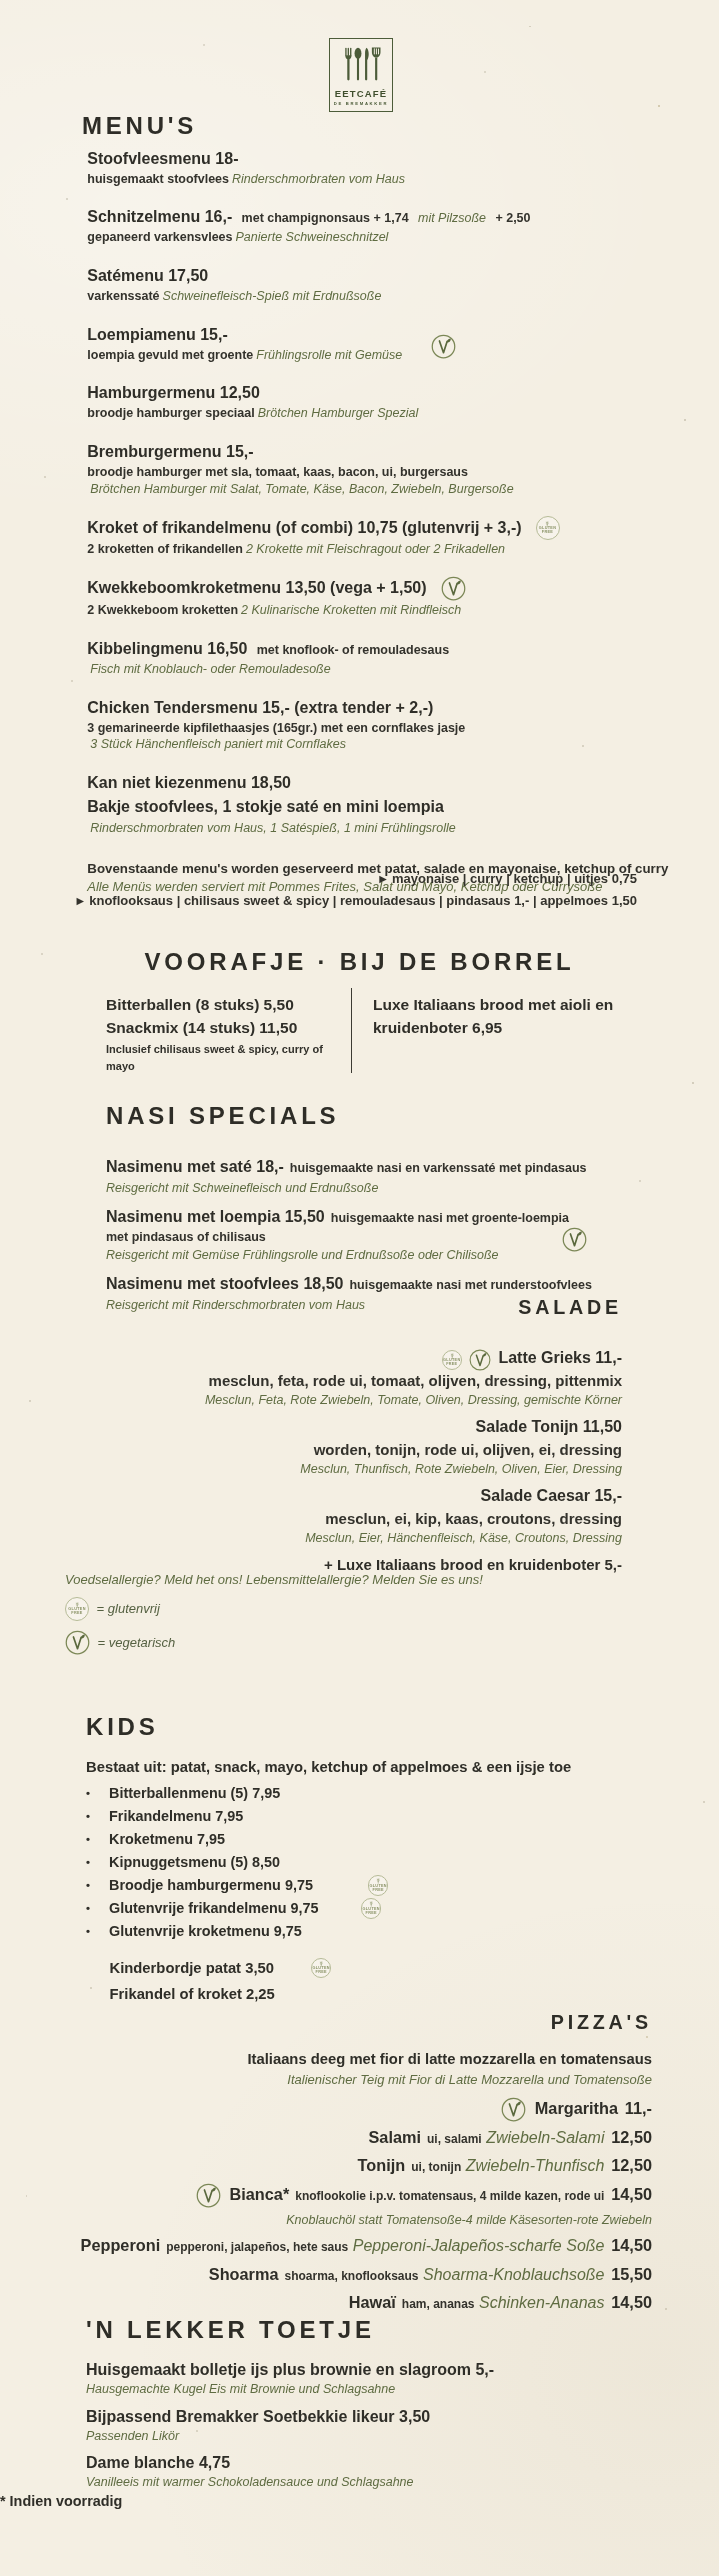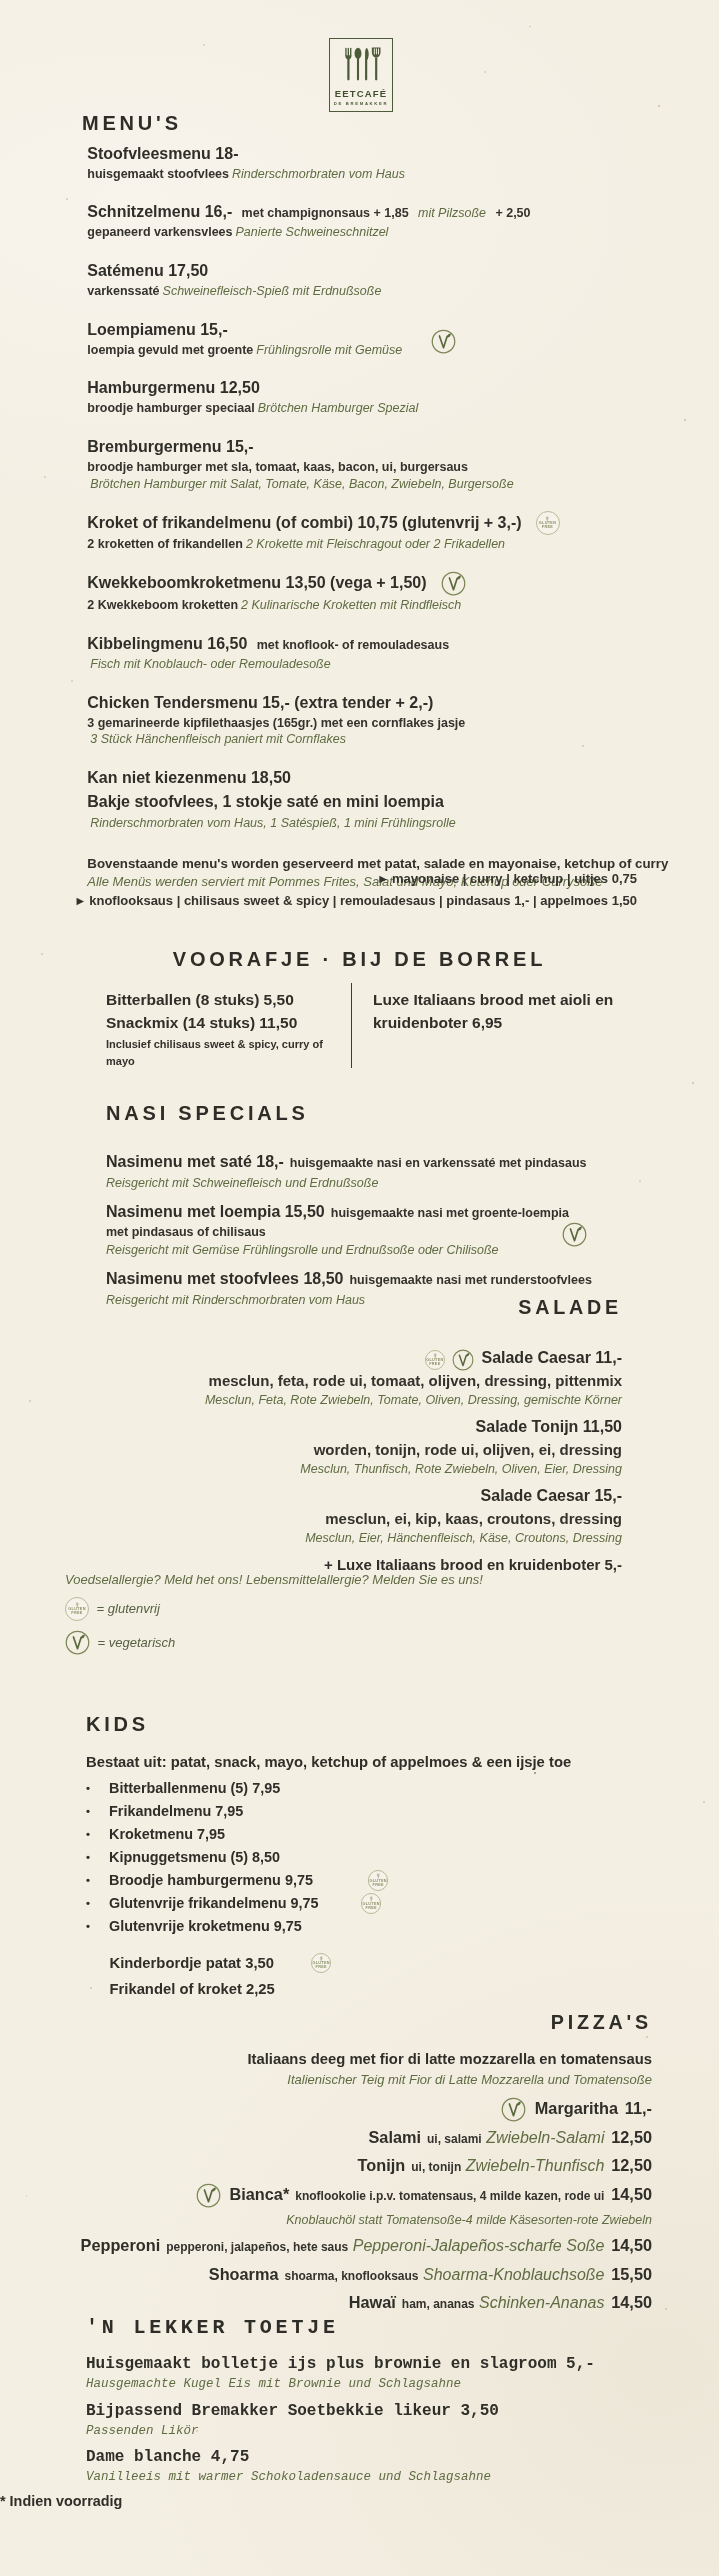--- a/index.html
+++ b/index.html
@@ -33,21 +33,21 @@
     color:#32312b;overflow:hidden;
   }
   
   .logo{position:absolute;top:38px;left:329px;width:64px;height:74px;border:1.5px solid #4c5c39;
         box-sizing:border-box;display:flex;flex-direction:column;align-items:center;justify-content:flex-end;
         padding-bottom:5.3px;}
   .logo svg.cutlery{position:absolute;top:6.8px;left:50%;transform:translateX(-50%);}
   .logo-title{font-size:9.5px;letter-spacing:1.2px;color:#3f4e2d;font-weight:bold;}
   .logo-sub{font-size:4.2px;letter-spacing:1.7px;color:#4c5c39;margin-top:1.5px;font-weight:bold;}
   
-  .h-sec{font-size:20px;font-weight:bold;letter-spacing:3.8px;color:#2e2d27;margin:0;}
+  .h-sec{font-size:24px;font-weight:bold;letter-spacing:3.8px;color:#2e2d27;margin:0;}
   .tt{font-size:16px;font-weight:bold;color:#2f2e28;}
   .tsmall{font-size:12.5px;font-weight:bold;margin-left:6px;color:#33322c;}
   .tde{font-style:italic;color:#5f6c42;font-size:12.5px;margin-left:6px;font-weight:normal;}
   .nl{font-weight:bold;font-size:12.5px;color:#33322c;}
   .de{font-style:italic;color:#5f6c42;font-size:12.5px;}
   .trow{line-height:21px;}
   .trow2{line-height:23px;}
   .sub{line-height:16.7px;}
   .sub .de{margin-left:3px;}
   
@@ -125,21 +125,21 @@
   .pz-intro-de{font-style:italic;color:#5f6c42;font-size:13px;line-height:19.7px;}
   .pz-rows{margin-top:6px;}
   .pz-row{line-height:26.5px;white-space:nowrap;}
   .pz-name{font-weight:bold;font-size:16.3px;color:#2f2e28;}
   .pz-desc{font-weight:bold;font-size:12px;color:#33322c;margin-left:6px;}
   .pz-desc-de{font-style:italic;color:#5f6c42;font-size:16px;margin-left:4.5px;text-align:center;}
   .pz-price{font-weight:bold;font-size:16.3px;color:#2f2e28;margin-left:6.8px;}
   .pz-row .v-icon{margin-right:9px;position:relative;top:-1.5px;}
   .pz-sub-de{font-style:italic;color:#5f6c42;font-size:12.5px;line-height:23px;}
   
-  .toetje{position:absolute;top:2316px;left:86px;width:575px;font-family:Liberation Mono, monospace;}
+  .toetje{position:absolute;top:2316px;left:86px;width:575px;}
   .toetje h2{margin:0 0 15px 0;}
   .ds-item{margin-bottom:6px;}
   .ds-title{font-weight:bold;font-size:16px;line-height:21px;color:#2f2e28;}
   .ds-de{font-style:italic;color:#5f6c42;font-size:12.5px;line-height:19.7px;}
   
   .footnote{position:absolute;top:2493px;left:0;right:80px;
             font-weight:bold;font-size:14.4px;color:#2f2e28;}
 </style>
 </head>
 <body>
@@ -173,21 +173,21 @@
     <h2 class="h-sec">MENU'S</h2>
 
     <div class="m-item">
       <div class="trow"><span class="tt">Stoofvleesmenu 18-</span></div>
       <div class="sub"><span class="nl">huisgemaakt stoofvlees</span><em class="de">Rinderschmorbraten vom Haus</em></div>
     </div>
 
     <div class="m-item">
       <div class="trow">
         <span class="tt">Schnitzelmenu 16,-</span>
-        <span class="tsmall">met champignonsaus + 1,85</span>
+        <span class="tsmall">met champignonsaus + 1,74</span>
         <em class="tde">mit Pilzsoße</em>
         <span class="tsmall">+ 2,50</span>
       </div>
       <div class="sub"><span class="nl">gepaneerd varkensvlees</span><em class="de">Panierte Schweineschnitzel</em></div>
     </div>
 
     <div class="m-item">
       <div class="trow"><span class="tt">Satémenu 17,50</span></div>
       <div class="sub"><span class="nl">varkenssaté</span><em class="de">Schweinefleisch-Spieß mit Erdnußsoße</em></div>
     </div>
@@ -322,21 +322,21 @@
         <span class="gf-icon sm icon-gap">
           <svg width="4.5" height="6" viewBox="0 0 6 8">
               <path d="M3 0.5 V7.5 M3 2.5 L1.2 1.4 M3 2.5 L4.8 1.4 M3 4.5 L1.2 3.4 M3 4.5 L4.8 3.4" stroke="#8a9367" stroke-width="0.7" fill="none"></path>
             </svg>
           <span class="gf-l1">GLUTEN</span>
           <span class="gf-l2">FREE</span>
         </span><span class="v-icon sm"><svg viewBox="0 0 34 34">
               <circle cx="17" cy="17" r="15.3" fill="none" stroke="#7b8756" stroke-width="1.7"></circle>
               <path d="M11.5 9.5 L17 25.5 L22 10" fill="none" stroke="#5a683d" stroke-width="2.3" stroke-linecap="round" stroke-linejoin="round"></path>
               <path d="M21.5 11.5 C21.5 7.5 24.5 6 27 6 C27 9.5 25 11.8 21.8 11.5 Z" fill="#5a683d"></path>
-            </svg></span><span class="tt">Salade Caesar 11,-</span>
+            </svg></span><span class="tt">Latte Grieks 11,-</span>
       </div>
       <div class="sal-nl">mesclun, feta, rode ui, tomaat, olijven, dressing, pittenmix</div>
       <div class="sal-de"><em class="de">Mesclun, Feta, Rote Zwiebeln, Tomate, Oliven, Dressing, gemischte Körner</em></div>
     </div>
 
     <div class="sal-item">
       <div class="sal-trow"><span class="tt">Salade Tonijn 11,50</span></div>
       <div class="sal-nl">worden, tonijn, rode ui, olijven, ei, dressing</div>
       <div class="sal-de"><em class="de">Mesclun, Thunfisch, Rote Zwiebeln, Oliven, Eier, Dressing</em></div>
     </div>

